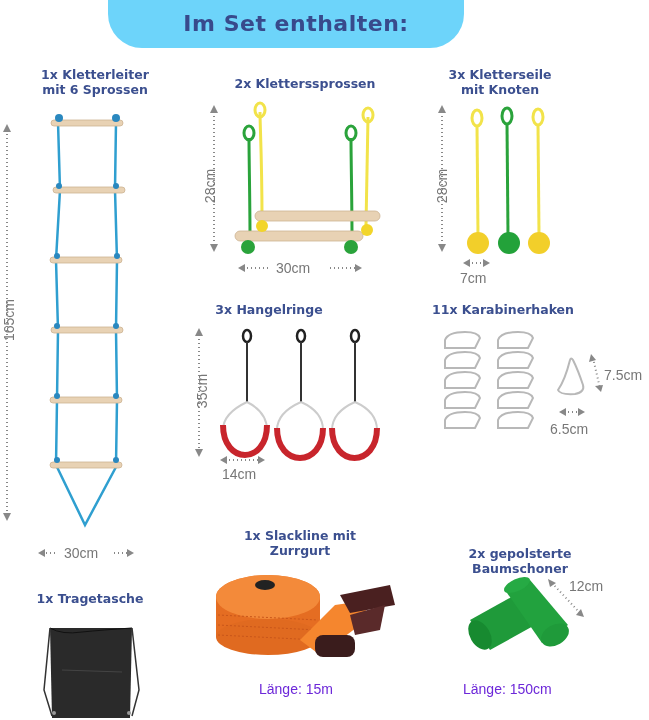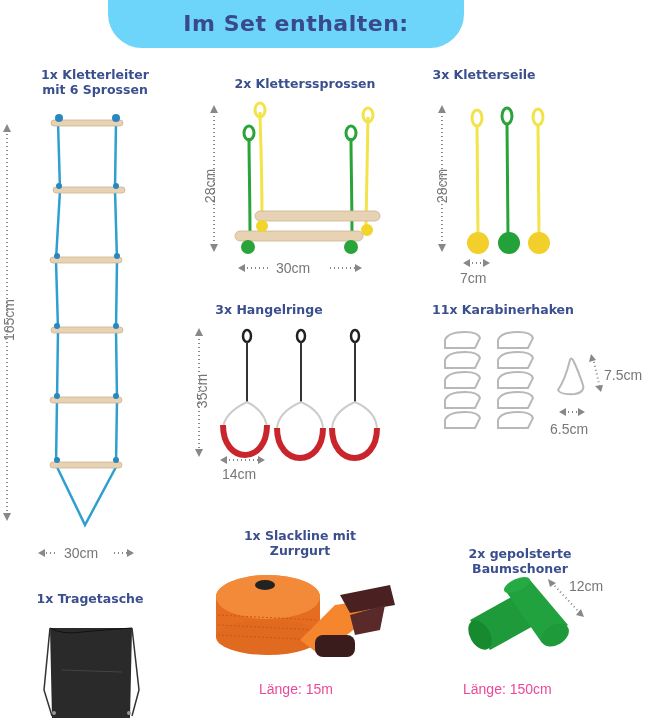--- a/index.html
+++ b/index.html
@@ -18,21 +18,21 @@
   .heading {
     position: absolute; font-family: "DejaVu Sans", sans-serif; font-weight: bold;
     font-size: 12.5px; line-height: 15px; color: #3b4f8f; text-align: center;
   }
   .dim {
     position: absolute; font-family: "Liberation Sans", sans-serif; font-size: 14px;
     color: #777777; white-space: nowrap;
   }
   .dim.v { transform: rotate(-90deg); transform-origin: center center; }
   .note {
-    position: absolute; font-family: "Liberation Sans", sans-serif; font-size: 14px; color: #ec4899;
+    position: absolute; font-family: "Liberation Sans", sans-serif; font-size: 14px; color: #6d28d9;
   }
   .art { position: absolute; }
   svg { display: block; overflow: visible; }
 </style>
 </head>
 <body>
 
 <div class="banner">
   <span class="banner-title">Im Set enthalten:</span>
 </div>
@@ -110,22 +110,23 @@
 
     <line x1="43" y1="168" x2="70" y2="168" stroke="#888" stroke-width="2" stroke-dasharray="1,3"></line>
     <polygon points="38,168 45,164 45,172" fill="#888"></polygon>
     <line x1="130" y1="168" x2="157" y2="168" stroke="#888" stroke-width="2" stroke-dasharray="1,3"></line>
     <polygon points="162,168 155,164 155,172" fill="#888"></polygon>
   </svg>
 </div>
 <div class="dim v" style="left:190px; top:178px; width:40px; text-align:center;">28cm</div>
 <div class="dim" style="left:276px; top:260px;">30cm</div>
 
-<div class="heading" style="left:414px; top:67px; width:140px;">
+<div class="heading" style="left:430px; top:67px; width:140px;">
   <div>3x Kletterseile</div>
+  <div>mit Knoten</div>
 </div>
 <div class="art" style="left:425px; top:100px;">
   <svg width="140" height="190">
     <line x1="17" y1="12" x2="17" y2="145" stroke="#888" stroke-width="2" stroke-dasharray="1,3"></line>
     <polygon points="17,5 13,13 21,13" fill="#888"></polygon>
     <polygon points="17,152 13,144 21,144" fill="#888"></polygon>
     <g>
       <ellipse cx="52" cy="18" rx="5" ry="8" fill="none" stroke="#f2e34a" stroke-width="3"></ellipse>
       <line x1="52" y1="26" x2="53" y2="135" stroke="#f2e34a" stroke-width="3"></line>
       <circle cx="53" cy="143" r="11" fill="#f2cf2a"></circle>

